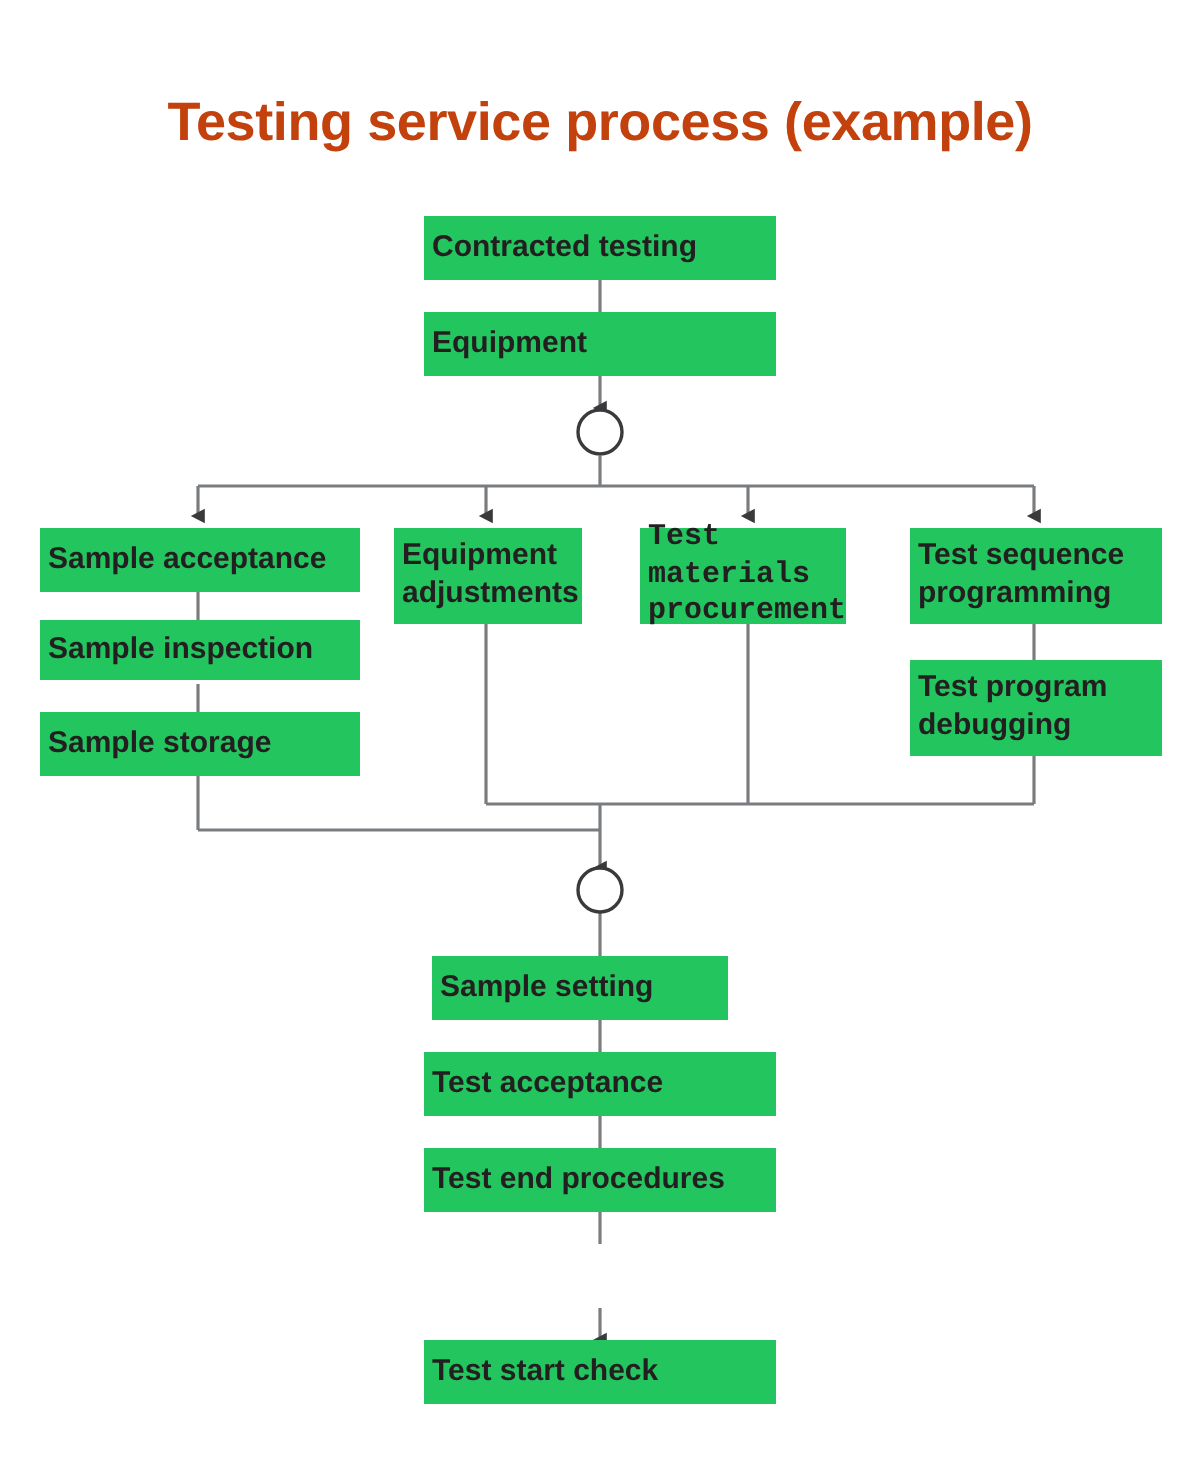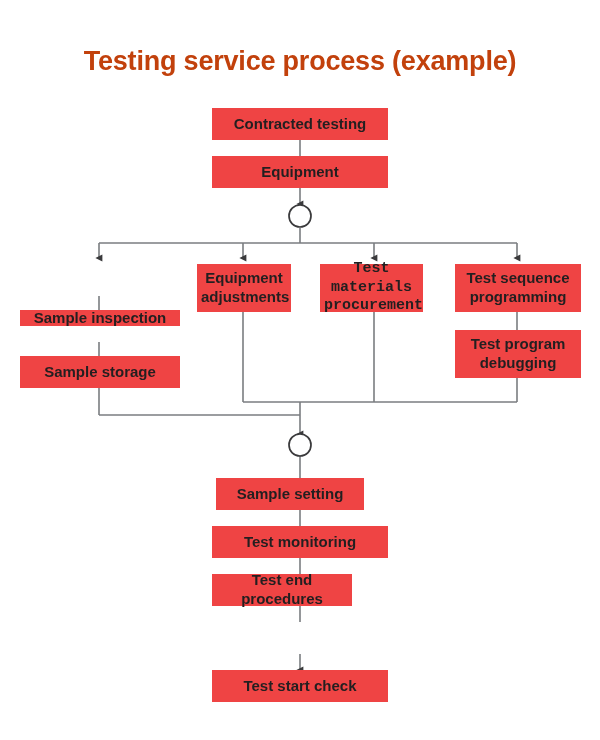--- a/index.html
+++ b/index.html
@@ -31,25 +31,25 @@
     letter-spacing: -0.2px;
   }
   #flow-svg {
     position: absolute;
     left: 0;
     top: 0;
   }
   .node-box {
     position: absolute;
     box-sizing: border-box;
-    background: #ef4444;
+    background: #22c55e;
     display: flex;
     align-items: center;
     justify-content: center;
-    text-align: center;
+    text-align: left;
     color: #231f20;
     font-size: 15px;
     font-weight: 600;
     line-height: 1.25;
     padding: 0 4px;
   }
   .node-label {
     display: block;
     width: 100%;
     white-space: pre-line;
@@ -111,22 +111,25 @@
   </svg>
 
   <div class="node-box" style="left:212px;top:108px;width:176px;height:32px;">
     <span class="node-label">Contracted testing</span>
   </div>
 
   <div class="node-box" style="left:212px;top:156px;width:176px;height:32px;">
     <span class="node-label">Equipment</span>
   </div>
 
+  <div class="node-box" style="left:20px;top:264px;width:160px;height:32px;">
+    <span class="node-label">Sample acceptance</span>
+  </div>
 
-  <div class="node-box" style="left:20px;top:310px;width:160px;height:16px;">
+  <div class="node-box" style="left:20px;top:310px;width:160px;height:30px;">
     <span class="node-label">Sample inspection</span>
   </div>
 
   <div class="node-box" style="left:197px;top:264px;width:94px;height:48px;">
     <span class="node-label">Equipment
 adjustments</span>
   </div>
 
   <div class="node-box" style="left:20px;top:356px;width:160px;height:32px;">
     <span class="node-label">Sample storage</span>
@@ -145,24 +148,24 @@
   <div class="node-box" style="left:455px;top:330px;width:126px;height:48px;">
     <span class="node-label">Test program
 debugging</span>
   </div>
 
   <div class="node-box" style="left:216px;top:478px;width:148px;height:32px;">
     <span class="node-label">Sample setting</span>
   </div>
 
   <div class="node-box" style="left:212px;top:526px;width:176px;height:32px;">
-    <span class="node-label">Test monitoring</span>
+    <span class="node-label">Test acceptance</span>
   </div>
 
-  <div class="node-box" style="left:212px;top:574px;width:140px;height:32px;">
+  <div class="node-box" style="left:212px;top:574px;width:176px;height:32px;">
     <span class="node-label">Test end procedures</span>
   </div>
 
 
   <div class="node-box" style="left:212px;top:670px;width:176px;height:32px;">
     <span class="node-label">Test start check</span>
   </div>
 
 </div>
 

